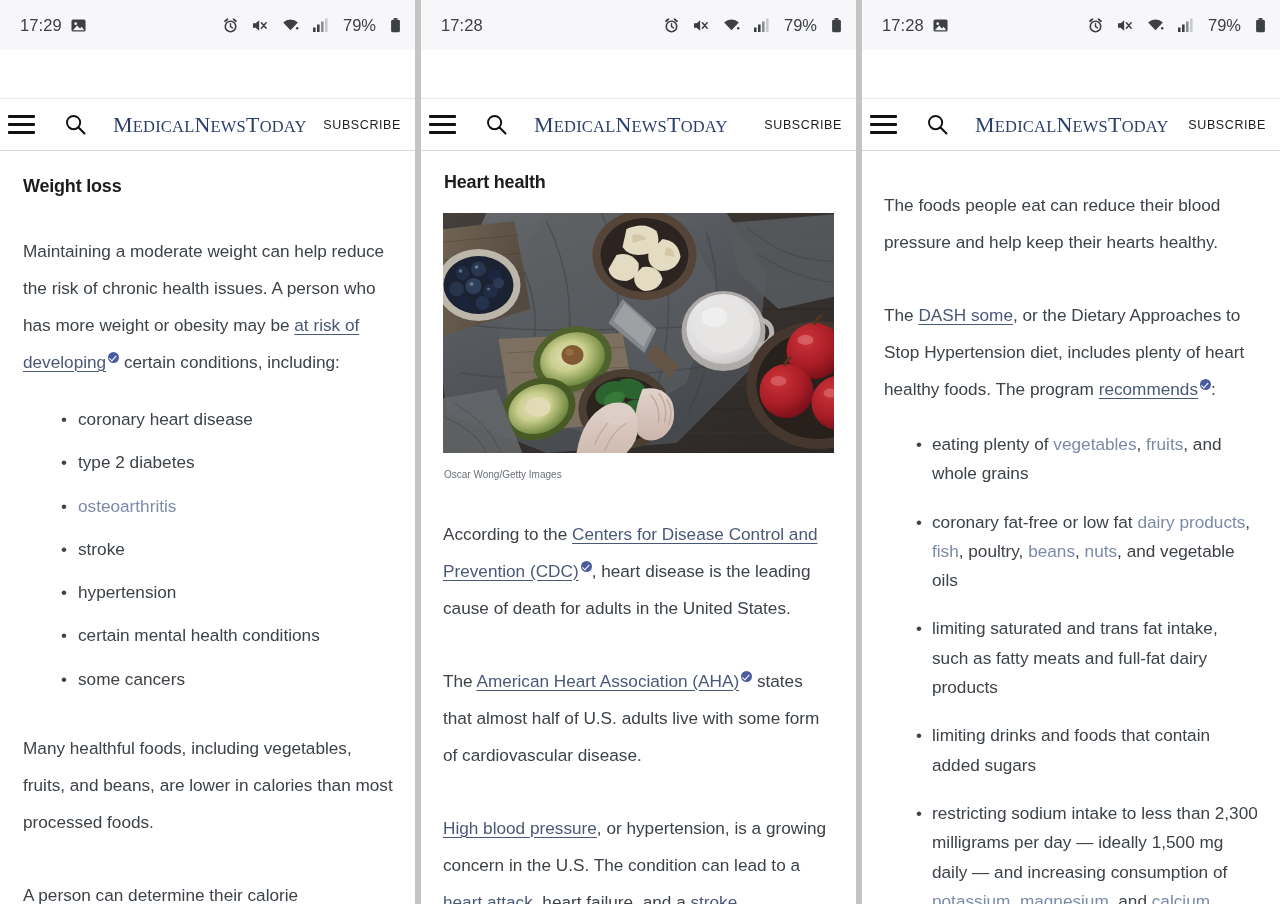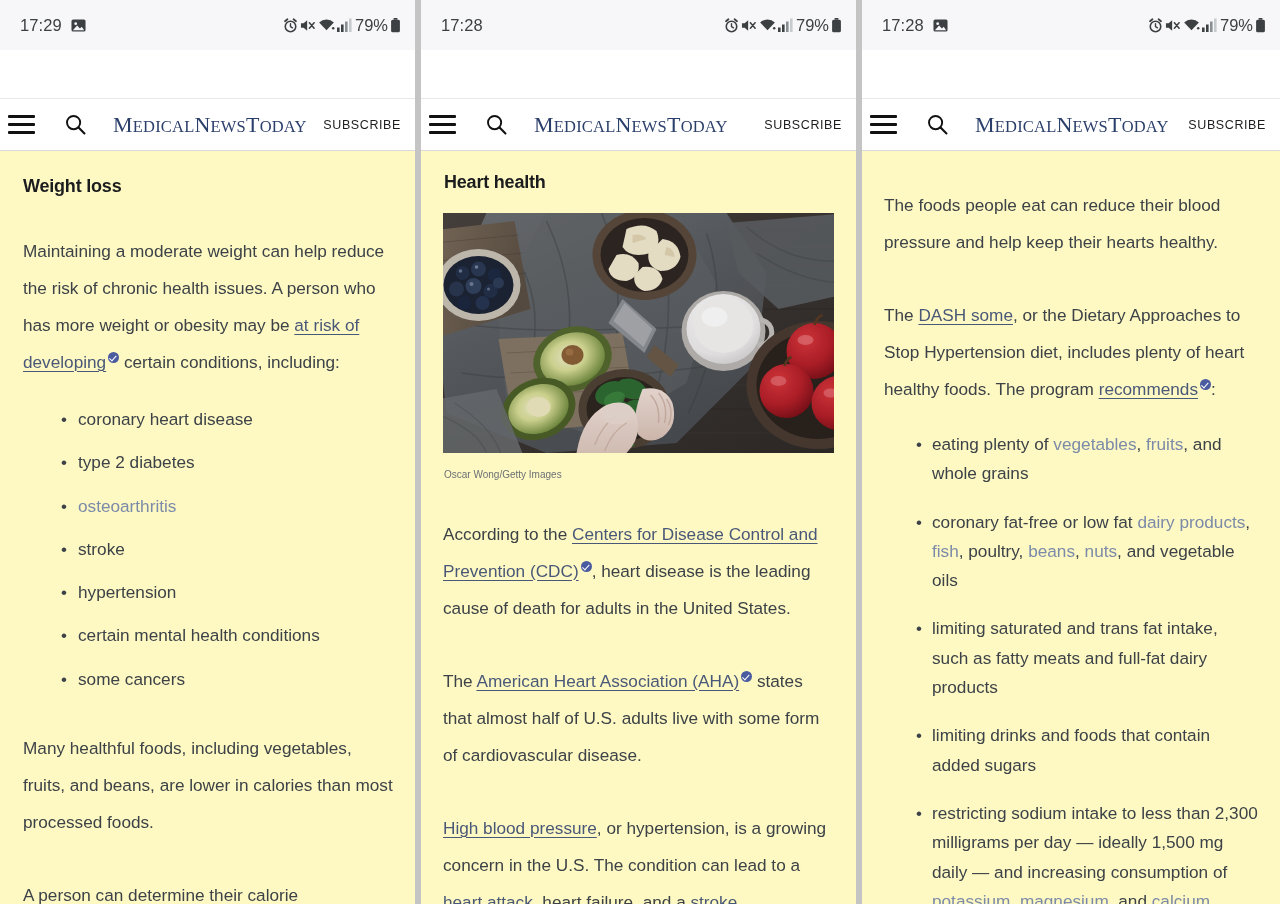--- a/index.html
+++ b/index.html
@@ -8,21 +8,21 @@
     background: #ffffff;
     font-family: "Liberation Sans", sans-serif;
     overflow: hidden;
   }
   .stage { position: relative; width: 1280px; height: 904px; display: flex; background:#c9c9c9; }
 
   
   .panel {
     position: relative;
     height: 904px;
-    background: #fef9c3;
+    background: #ffffff;
     overflow: hidden;
     flex: 0 0 auto;
   }
   .panel.p1 { width: 415px; }
   .panel.p2 { width: 435px; }
   .panel.p3 { width: 418px; }
   .divider { flex: 0 0 auto; width: 6px; height: 904px; background: #c4c4c4; }
   .divider.d2 { width: 6px; }
 
   
@@ -30,21 +30,21 @@
     height: 50px;
     background: #f7f7fa;
     display: flex;
     align-items: center;
     padding: 0 14px 0 20px;
     font-size: 16px;
     color: #3c4043;
   }
   .sb-left { display: flex; align-items: center; gap: 9px; }
   .sb-time { font-size: 16.5px; letter-spacing: .1px; color: #3c4043; }
-  .sb-right { margin-left: auto; display: flex; align-items: center; gap: 2px; }
+  .sb-right { margin-left: auto; display: flex; align-items: center; gap: 14px; }
   .sb-pct { font-size: 16.5px; color: #3c4043; margin-left: 1px; }
   .ic { display: inline-block; line-height: 0; }
 
   
   .topgap { height: 49px; background: #ffffff; border-bottom: 1px solid #e8e8ec; }
 
   
   .siteheader {
     height: 52px;
     background: #ffffff;

